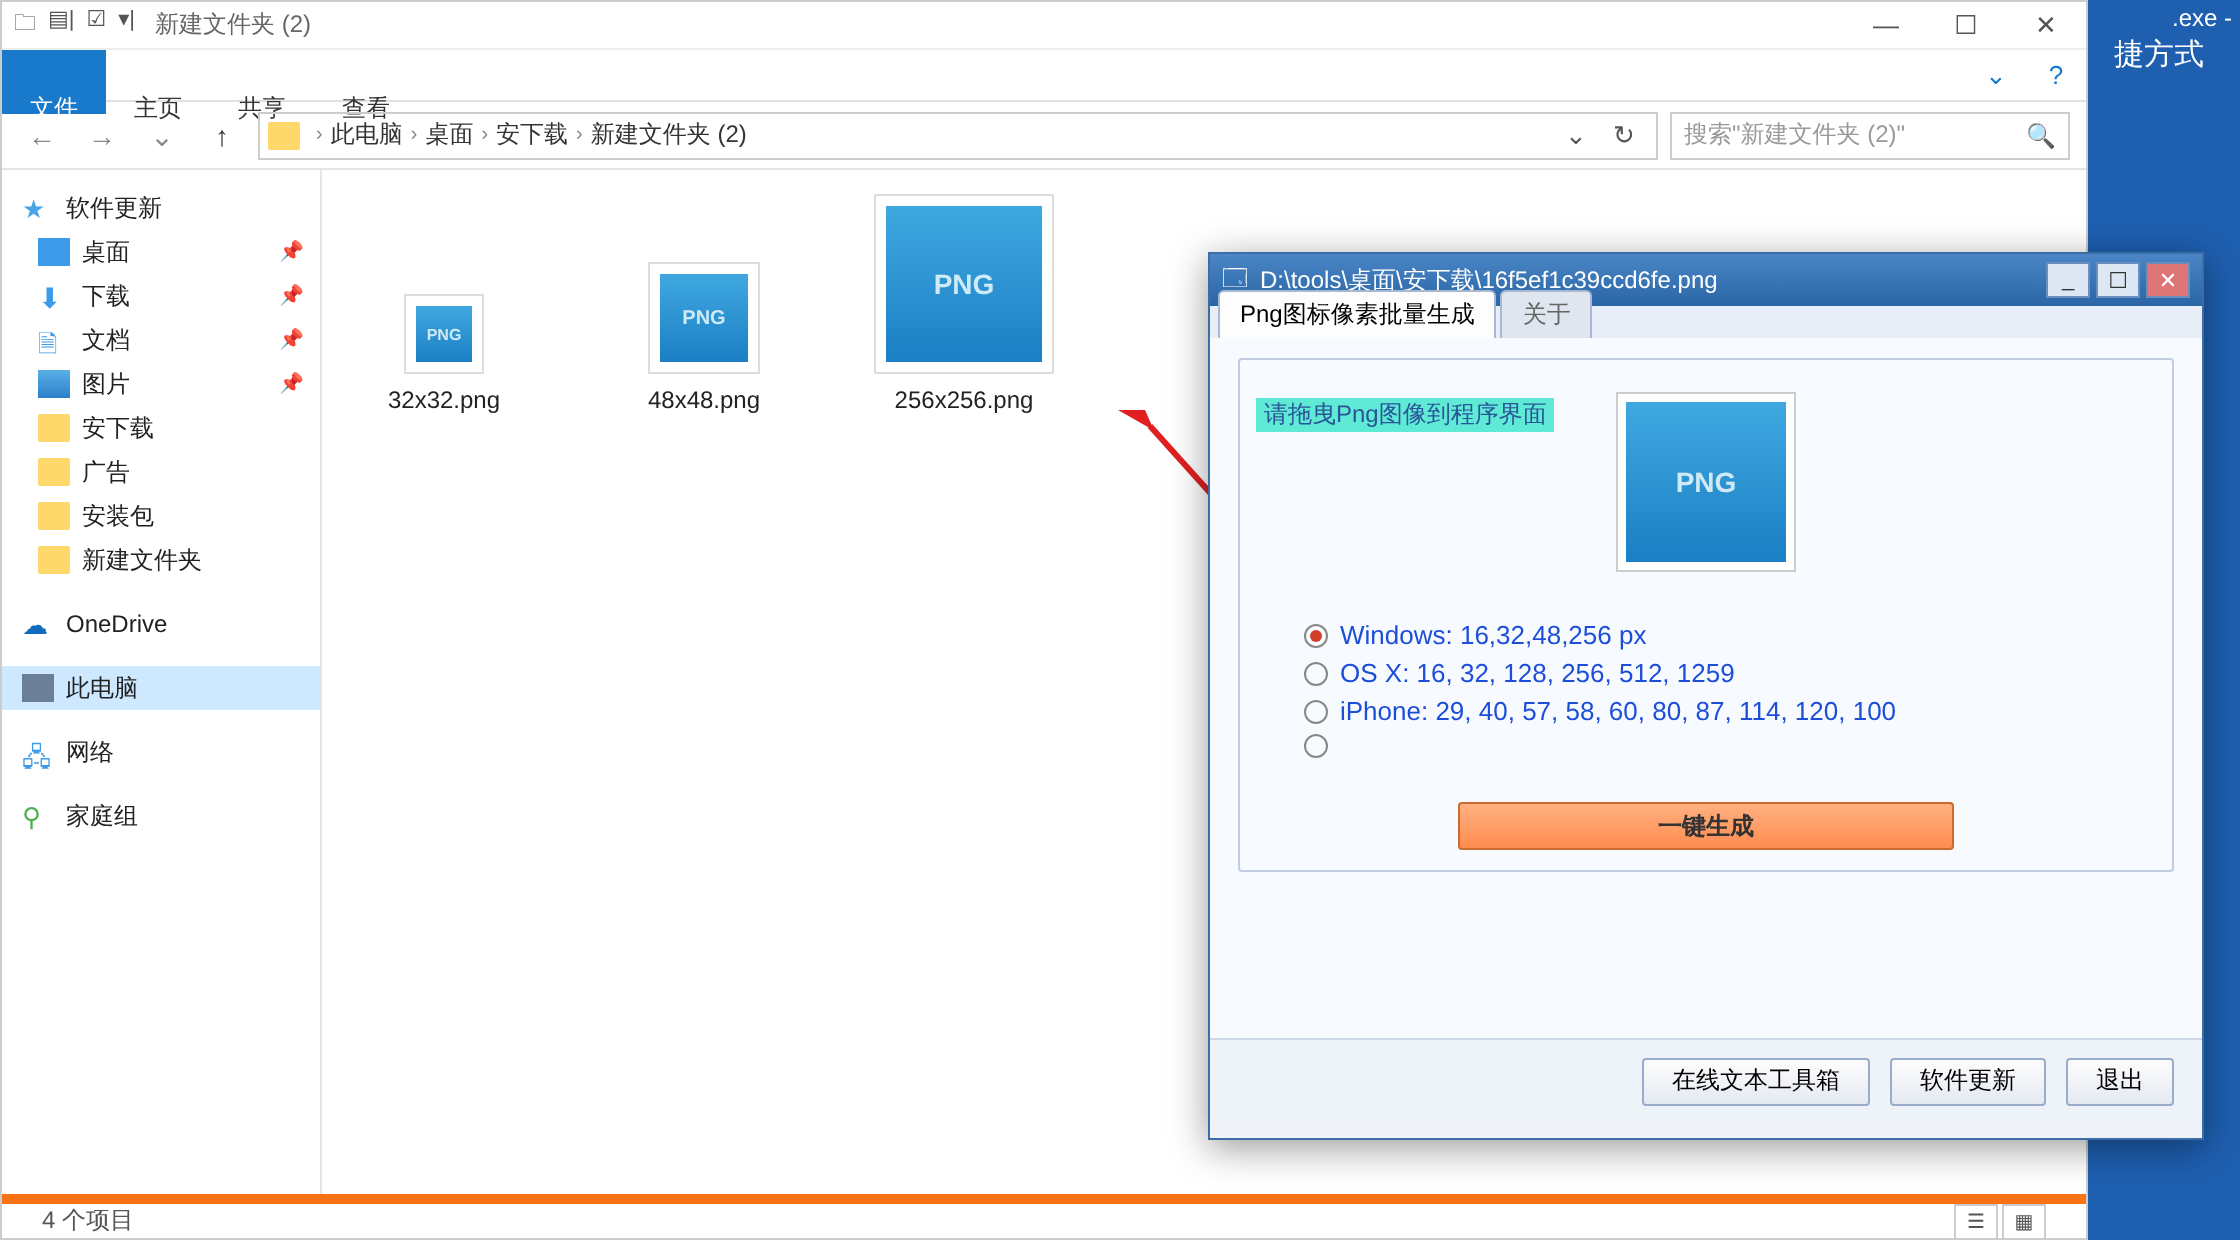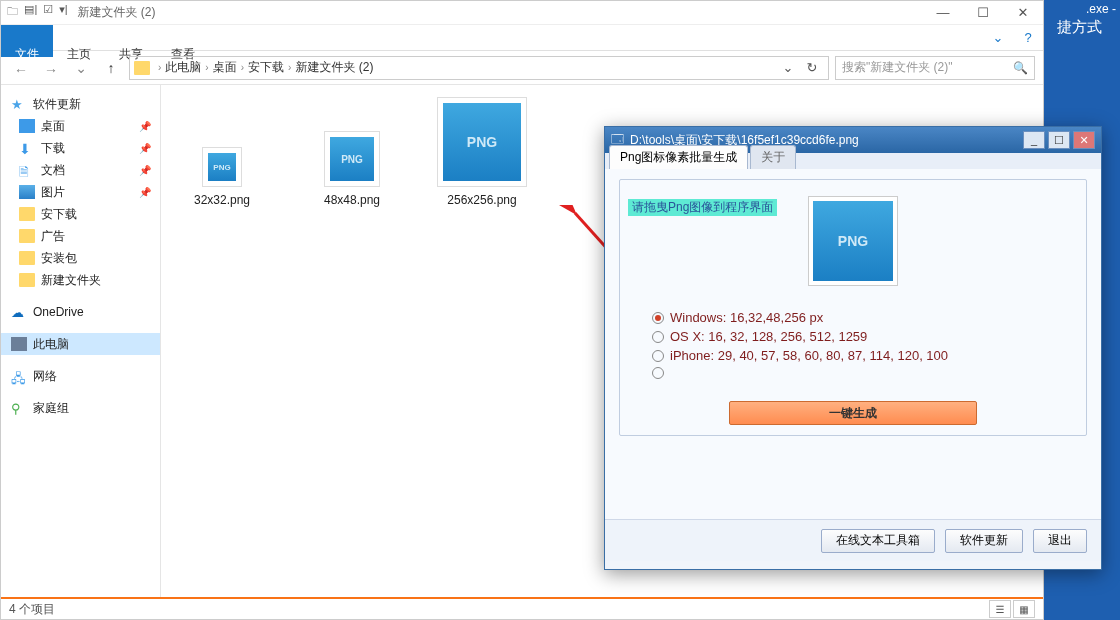--- a/index.html
+++ b/index.html
@@ -64,21 +64,21 @@
 .file-item { display: flex; flex-direction: column; align-items: center; width: 90px; }
 .thumb { background: #fff; border: 1px solid #ddd; padding: 2px; display: flex; align-items: center; justify-content: center; margin-bottom: 6px; }
 .thumb-inner { background: linear-gradient(#3fa8e0,#1b7fc4); display: flex; align-items: center; justify-content: center; color: #cfe9f7; font-size: 8px; font-weight: bold; }
 .file-item.sz16 .thumb { width: 26px; height: 26px; } .file-item.sz16 .thumb-inner { width: 16px; height: 16px; }
 .file-item.sz32 .thumb { width: 40px; height: 40px; } .file-item.sz32 .thumb-inner { width: 28px; height: 28px; }
 .file-item.sz48 .thumb { width: 56px; height: 56px; } .file-item.sz48 .thumb-inner { width: 44px; height: 44px; font-size: 10px; }
 .file-item.sz256 .thumb { width: 90px; height: 90px; } .file-item.sz256 .thumb-inner { width: 78px; height: 78px; font-size: 14px; }
 .file-label { font-size: 12px; color: #222; text-align: center; }
 
 
-.statusbar { height: 22px; border-top: 2px solid #f97316; display: flex; align-items: center; padding: 0 8px; font-size: 12px; color: #555; }
+.statusbar { height: 22px; border-top: 5px solid #f97316; display: flex; align-items: center; padding: 0 20px; font-size: 12px; color: #555; }
 .statusbar .stspacer { flex: 1; }
 .view-toggle { display: flex; gap: 2px; }
 .view-toggle div { width: 22px; height: 18px; border: 1px solid #ccc; font-size: 10px; display: flex; align-items: center; justify-content: center; }
 
 
 .arrow { position: absolute; left: 559px; top: 205px; pointer-events: none; }
 
 
 .watermark { position: absolute; left: 460px; top: 270px; color: #bbb; opacity: 0.45; font-size: 22px; display: flex; flex-direction: column; align-items: center; pointer-events: none; }
 .watermark .wm-lock { width: 50px; height: 40px; border: 3px solid #ccc; border-radius: 8px; position: relative; }
@@ -97,21 +97,21 @@
 .dlg-tab.inactive { background: #e0e6f0; color: #666; }
 
 .dlg-body { padding: 10px 14px 8px 14px; background: #f7fafe; height: calc(100% - 26px - 24px - 42px); }
 .groupbox { border: 1px solid #c0cde0; border-radius: 2px; padding: 10px; position: relative; }
 .groupbox .legend { position: absolute; top: -9px; left: 8px; background: #5eead4; padding: 0 4px; font-size: 12px; color: #2a5599; margin-top: 28px; }
 
 .preview { width: 90px; height: 90px; border: 1px solid #ccc; padding: 4px; margin: 6px auto 16px auto; background: #fff; }
 .preview-inner { width: 100%; height: 100%; background: linear-gradient(#3fa8e0,#1b7fc4); display: flex; align-items: center; justify-content: center; color: #cfe9f7; font-size: 14px; font-weight: bold; }
 
 .opts { padding: 4px 2px; font-family: "SimSun", monospace; font-size: 13px; }
-.opt-row { display: flex; align-items: center; gap: 6px; margin: 4px 20px; color: #7f1d1d; }
+.opt-row { display: flex; align-items: center; gap: 6px; margin: 4px 20px; color: #1d4ed8; }
 .radio { width: 12px; height: 12px; border: 1px solid #888; border-radius: 50%; display: inline-flex; align-items: center; justify-content: center; flex-shrink: 0; }
 .radio.checked::after { content: ""; width: 6px; height: 6px; background: #d04028; border-radius: 50%; }
 
 .big-btn { display: block; margin: 14px auto 0 auto; width: 248px; height: 24px; background: linear-gradient(#ffb080,#ff8c50); border: 1px solid #cc6a30; font-size: 12px; font-weight: bold; color: #333; border-radius: 2px; }
 
 .dlg-footer { height: 42px; border-top: 1px solid #cfd8e8; display: flex; align-items: center; justify-content: flex-end; gap: 10px; padding: 0 14px; background: #eef3fa; }
 .dlg-footer button { height: 24px; padding: 0 14px; font-size: 12px; background: linear-gradient(#fdfdfd,#e4e9f1); border: 1px solid #9aaccb; border-radius: 2px; }
 
 
 .desk-right { position: absolute; right: 0; top: 0; width: 76px; height: 620px; background: #1e5fb0; }

